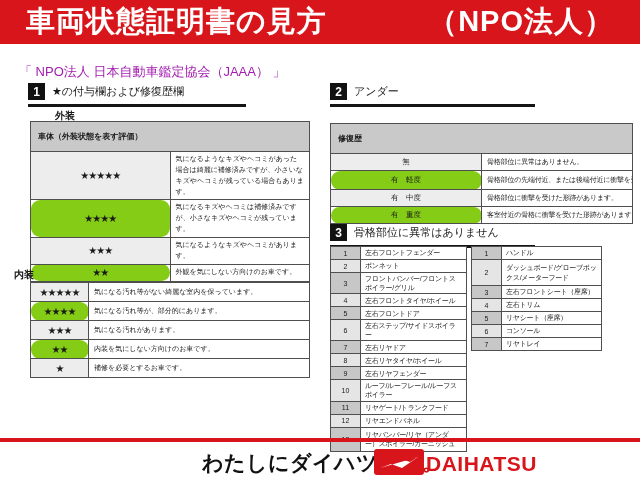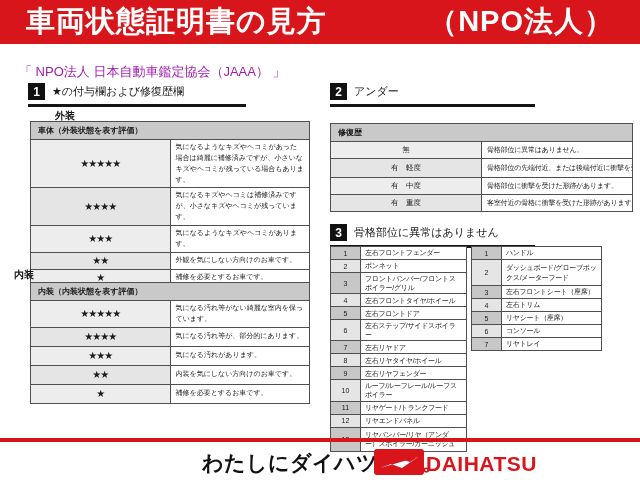--- a/index.html
+++ b/index.html
@@ -25,42 +25,42 @@
   .sec-title{font-weight:normal;font-size:11px;white-space:nowrap;}
 
   .sub-label{position:absolute;font-size:10px;font-weight:bold;}
   #label-ext{top:109px;left:30px;margin-left:25px;}
   #label-int{top:268px;left:14px;}
 
   
   table{border-collapse:collapse;table-layout:fixed;width:100%;color:#1a1a1a;}
   td,th{border:1px solid #4f4f4f;box-sizing:border-box;vertical-align:middle;}
   .tbl-hdr{background:#c9c9c9;font-size:8px;font-weight:bold;text-align:left;
-           padding:3px 7px;height:14px;}
+           padding:9px 7px;height:14px;}
 
   #ext-table{position:absolute;top:121px;left:30px;width:280px;}
   #int-table{position:absolute;top:282px;left:30px;width:280px;}
   #repair-table{position:absolute;top:123px;left:330px;width:303px;}
   #parts-left{position:absolute;top:246px;left:330px;width:137px;}
   #parts-right{position:absolute;top:246px;left:471px;width:131px;}
 
   .star-cell{width:58px;text-align:center;font-size:10px;font-weight:bold;letter-spacing:-1px;}
   .desc-cell{font-size:7px;padding:2px 5px;line-height:1.55;}
   .r-tall{height:30px}.r-mid{height:28px}.r-std{height:17px}.r-int{height:19px}
 
   .grade-cell{width:52px;text-align:center;font-size:7.5px;}
   .rep-desc{font-size:7px;padding:2px 5px;letter-spacing:-0.2px;white-space:nowrap;overflow:hidden;}
   .r-rep{height:17px}.r-rep2{height:19px}
 
   .no-cell{width:30px;text-align:center;font-size:7px;}
   .name-cell{font-size:7px;padding:1px 4px;letter-spacing:-0.3px;line-height:1.3;background:#fff;}
   .pr{height:13px}.pr-tall{height:24px}.pr-tall2{height:26px}
 
   .shade-a{background:#ededed;}
-  .shade-b{background:#e5e5e5;}
+  .shade-b{background:#84cc16;border-radius:9px;}
   .no-odd{background:#c7c7c7;}
   .no-even{background:#e5e5e5;}
   .white{background:#ffffff;}
 
   
   .footer-line{position:absolute;top:438px;left:0;width:640px;height:4px;background:#d8151b;}
   .tagline{position:absolute;top:449px;left:202px;font-size:21px;font-weight:bold;
            color:#111;letter-spacing:0.5px;white-space:nowrap;}
   .tagline .dot{color:#cc1111;}
   .brand{position:absolute;top:449px;left:374px;display:flex;align-items:center;gap:2px;}
@@ -110,23 +110,20 @@
       <td class="star-cell shade-a">★</td>
       <td class="desc-cell white">補修を必要とするお車です。</td>
     </tr>
   </tbody>
     </table>
 
   <div class="sub-label" id="label-int">内装</div>
 
   <table id="int-table">
     <tbody>
-        <tr>
-      <th class="tbl-hdr" colspan="2">内装（内装状態を表す評価）</th>
-    </tr>
     <tr class="r-int">
       <td class="star-cell shade-a">★★★★★</td>
       <td class="desc-cell white">気になる汚れ等がない綺麗な室内を保っています。</td>
     </tr>
     <tr class="r-int">
       <td class="star-cell shade-b">★★★★</td>
       <td class="desc-cell white">気になる汚れ等が、部分的にあります。</td>
     </tr>
     <tr class="r-int">
       <td class="star-cell shade-a">★★★</td>

